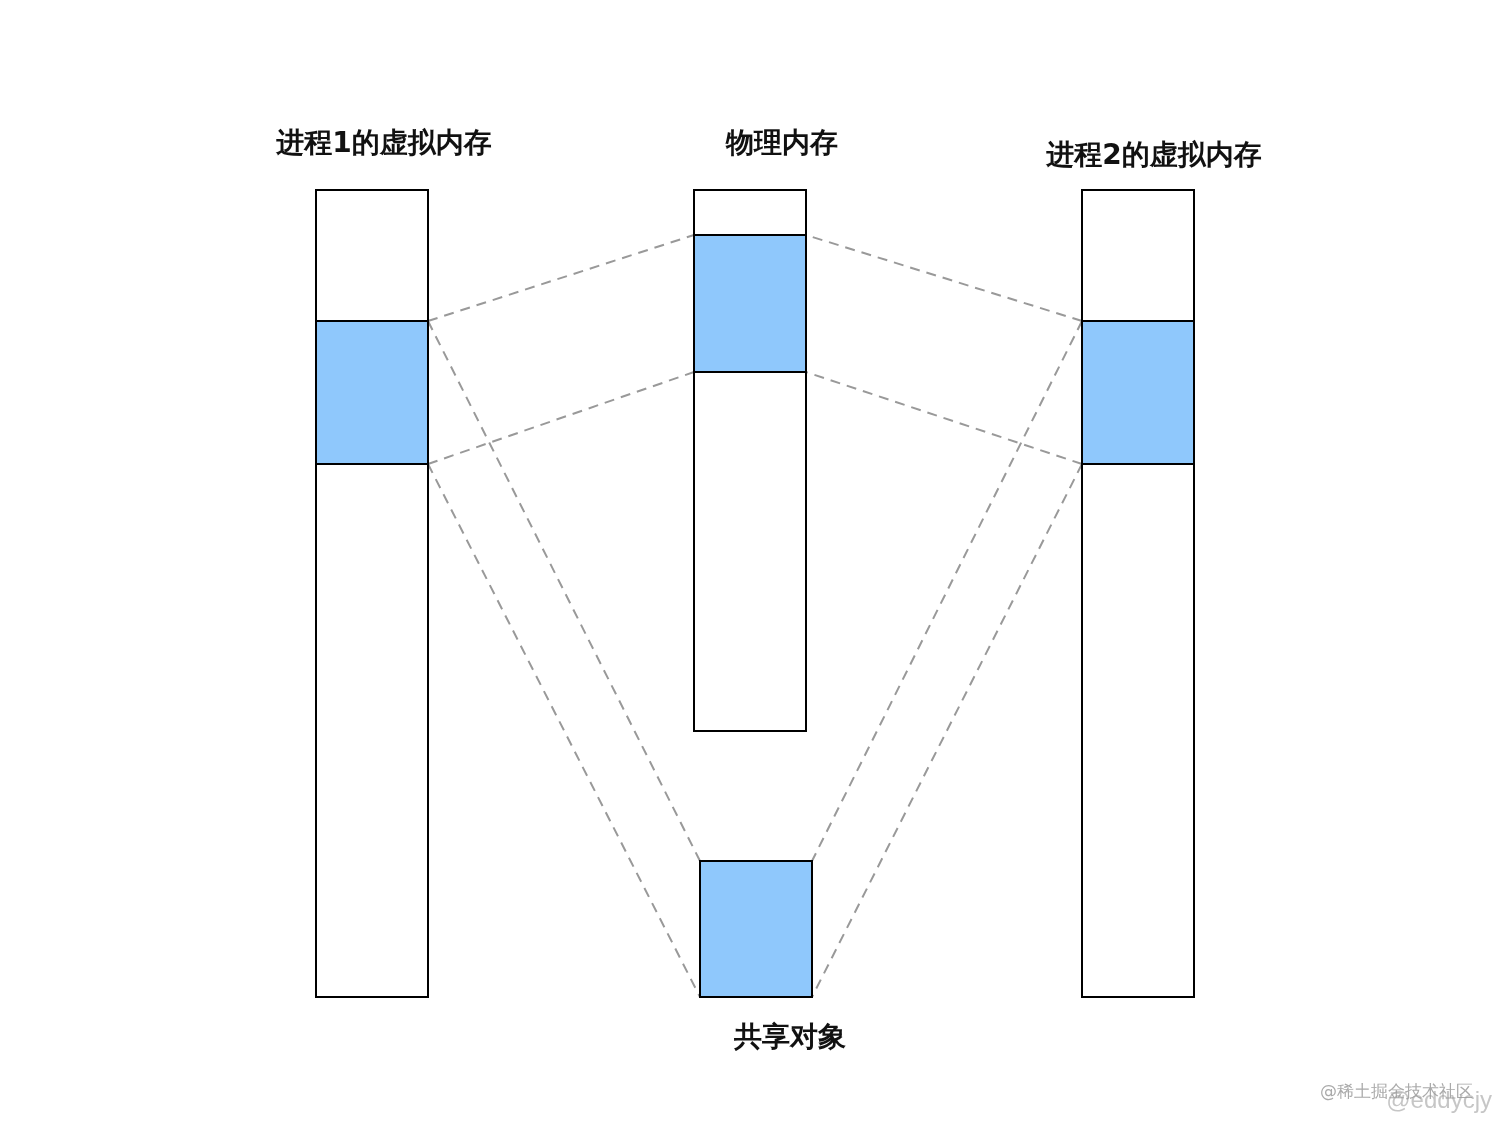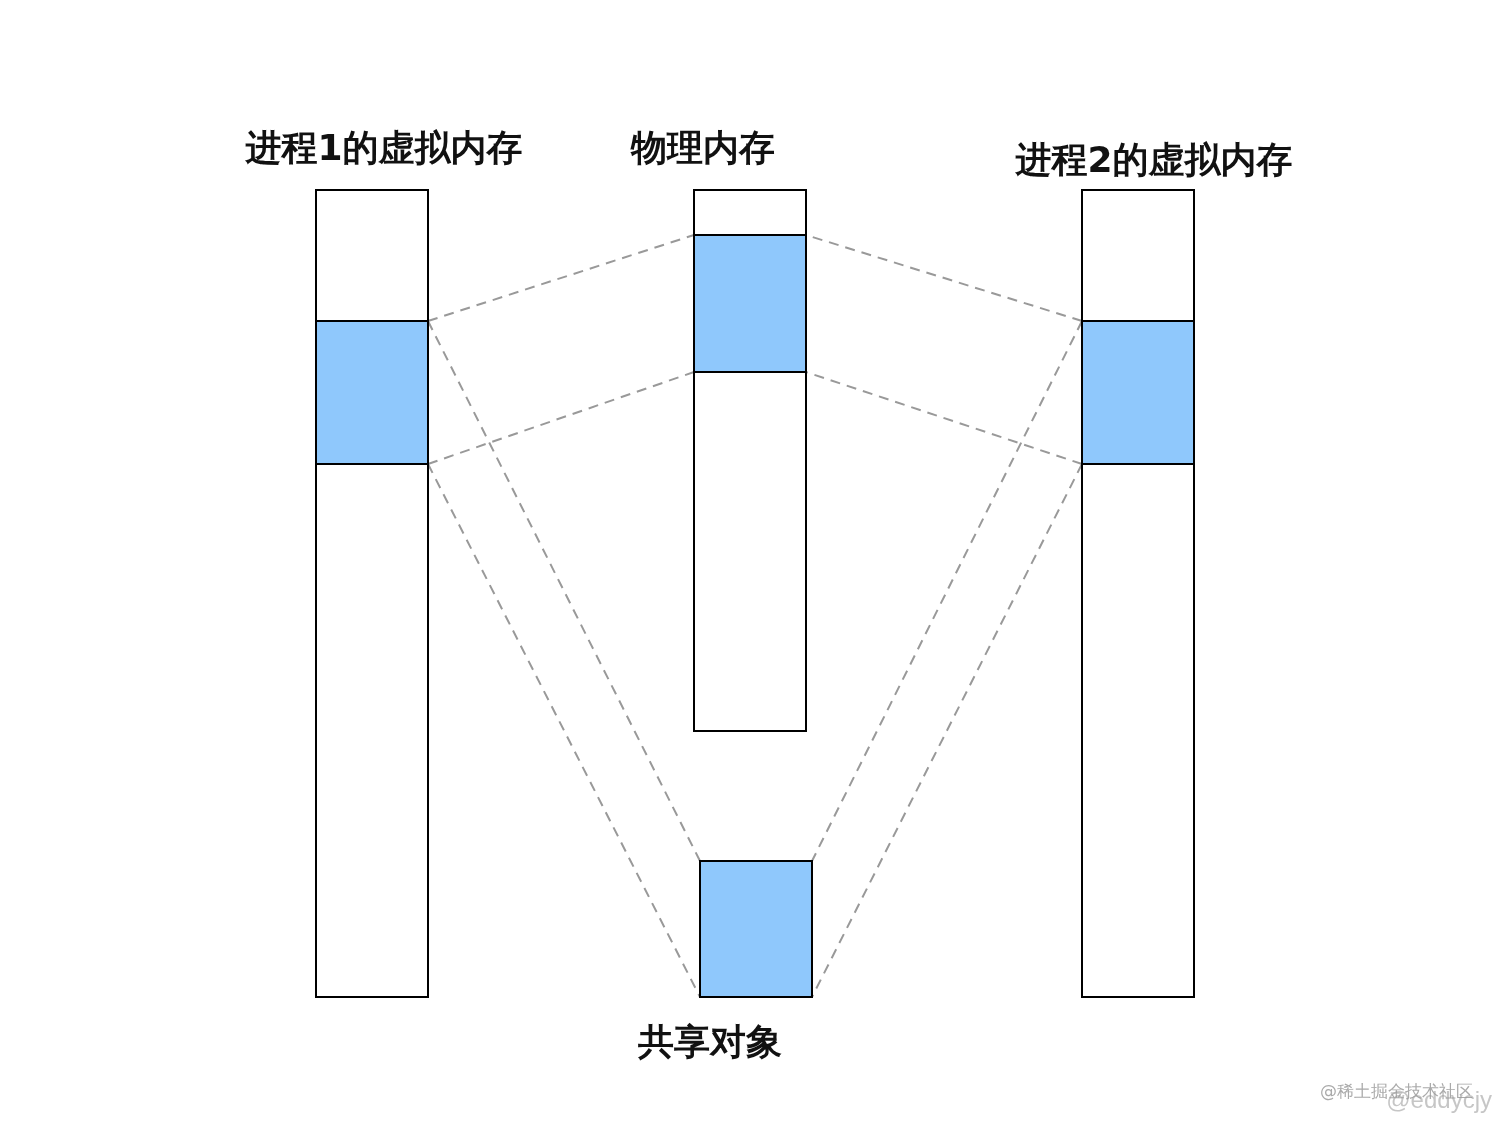--- a/index.html
+++ b/index.html
@@ -1,28 +1,28 @@
 <!DOCTYPE html>
 <html><head>
   <meta charset="utf-8">
   <style>
     html, body { margin: 0; padding: 0; background: #ffffff; }
     body { width: 1512px; height: 1134px; position: relative; overflow: hidden; font-family: "DejaVu Sans", sans-serif; }
     svg.diagram { position: absolute; left: 0; top: 0; }
-    .title { position: absolute; font-size: 36px; font-weight: bold; color: #111; white-space: nowrap; transform: translateX(-50%); }
+    .title { position: absolute; font-size: 28px; font-weight: bold; color: #111; white-space: nowrap; transform: translateX(-50%); }
     .watermark { position: absolute; right: 39px; top: 1080px; font-size: 17px; color: #aaa; white-space: nowrap; }
     .watermark2 { position: absolute; right: 20px; top: 1086px; font-size: 24px; color: #999; opacity: 0.55; white-space: nowrap; font-family: "Liberation Sans", sans-serif; }
   </style>
 </head>
 <body>
 
 <div class="title" style="left:384px; top:124px;">进程1的虚拟内存</div>
-<div class="title" style="left:703px; top:124px;">物理内存</div>
+<div class="title" style="left:782px; top:124px;">物理内存</div>
 <div class="title" style="left:1154px; top:136px;">进程2的虚拟内存</div>
-<div class="title" style="left:710px; top:1018px;">共享对象</div>
+<div class="title" style="left:790px; top:1018px;">共享对象</div>
 
 <svg class="diagram" width="1512" height="1134" viewBox="0 0 1512 1134">
   <g stroke="#999" stroke-width="2" stroke-dasharray="10,7" fill="none">
 
     <line x1="428" y1="321" x2="694" y2="235"></line>
     <line x1="428" y1="464" x2="694" y2="372"></line>
 
     <line x1="1082" y1="321" x2="806" y2="235"></line>
     <line x1="1082" y1="464" x2="806" y2="372"></line>
 

